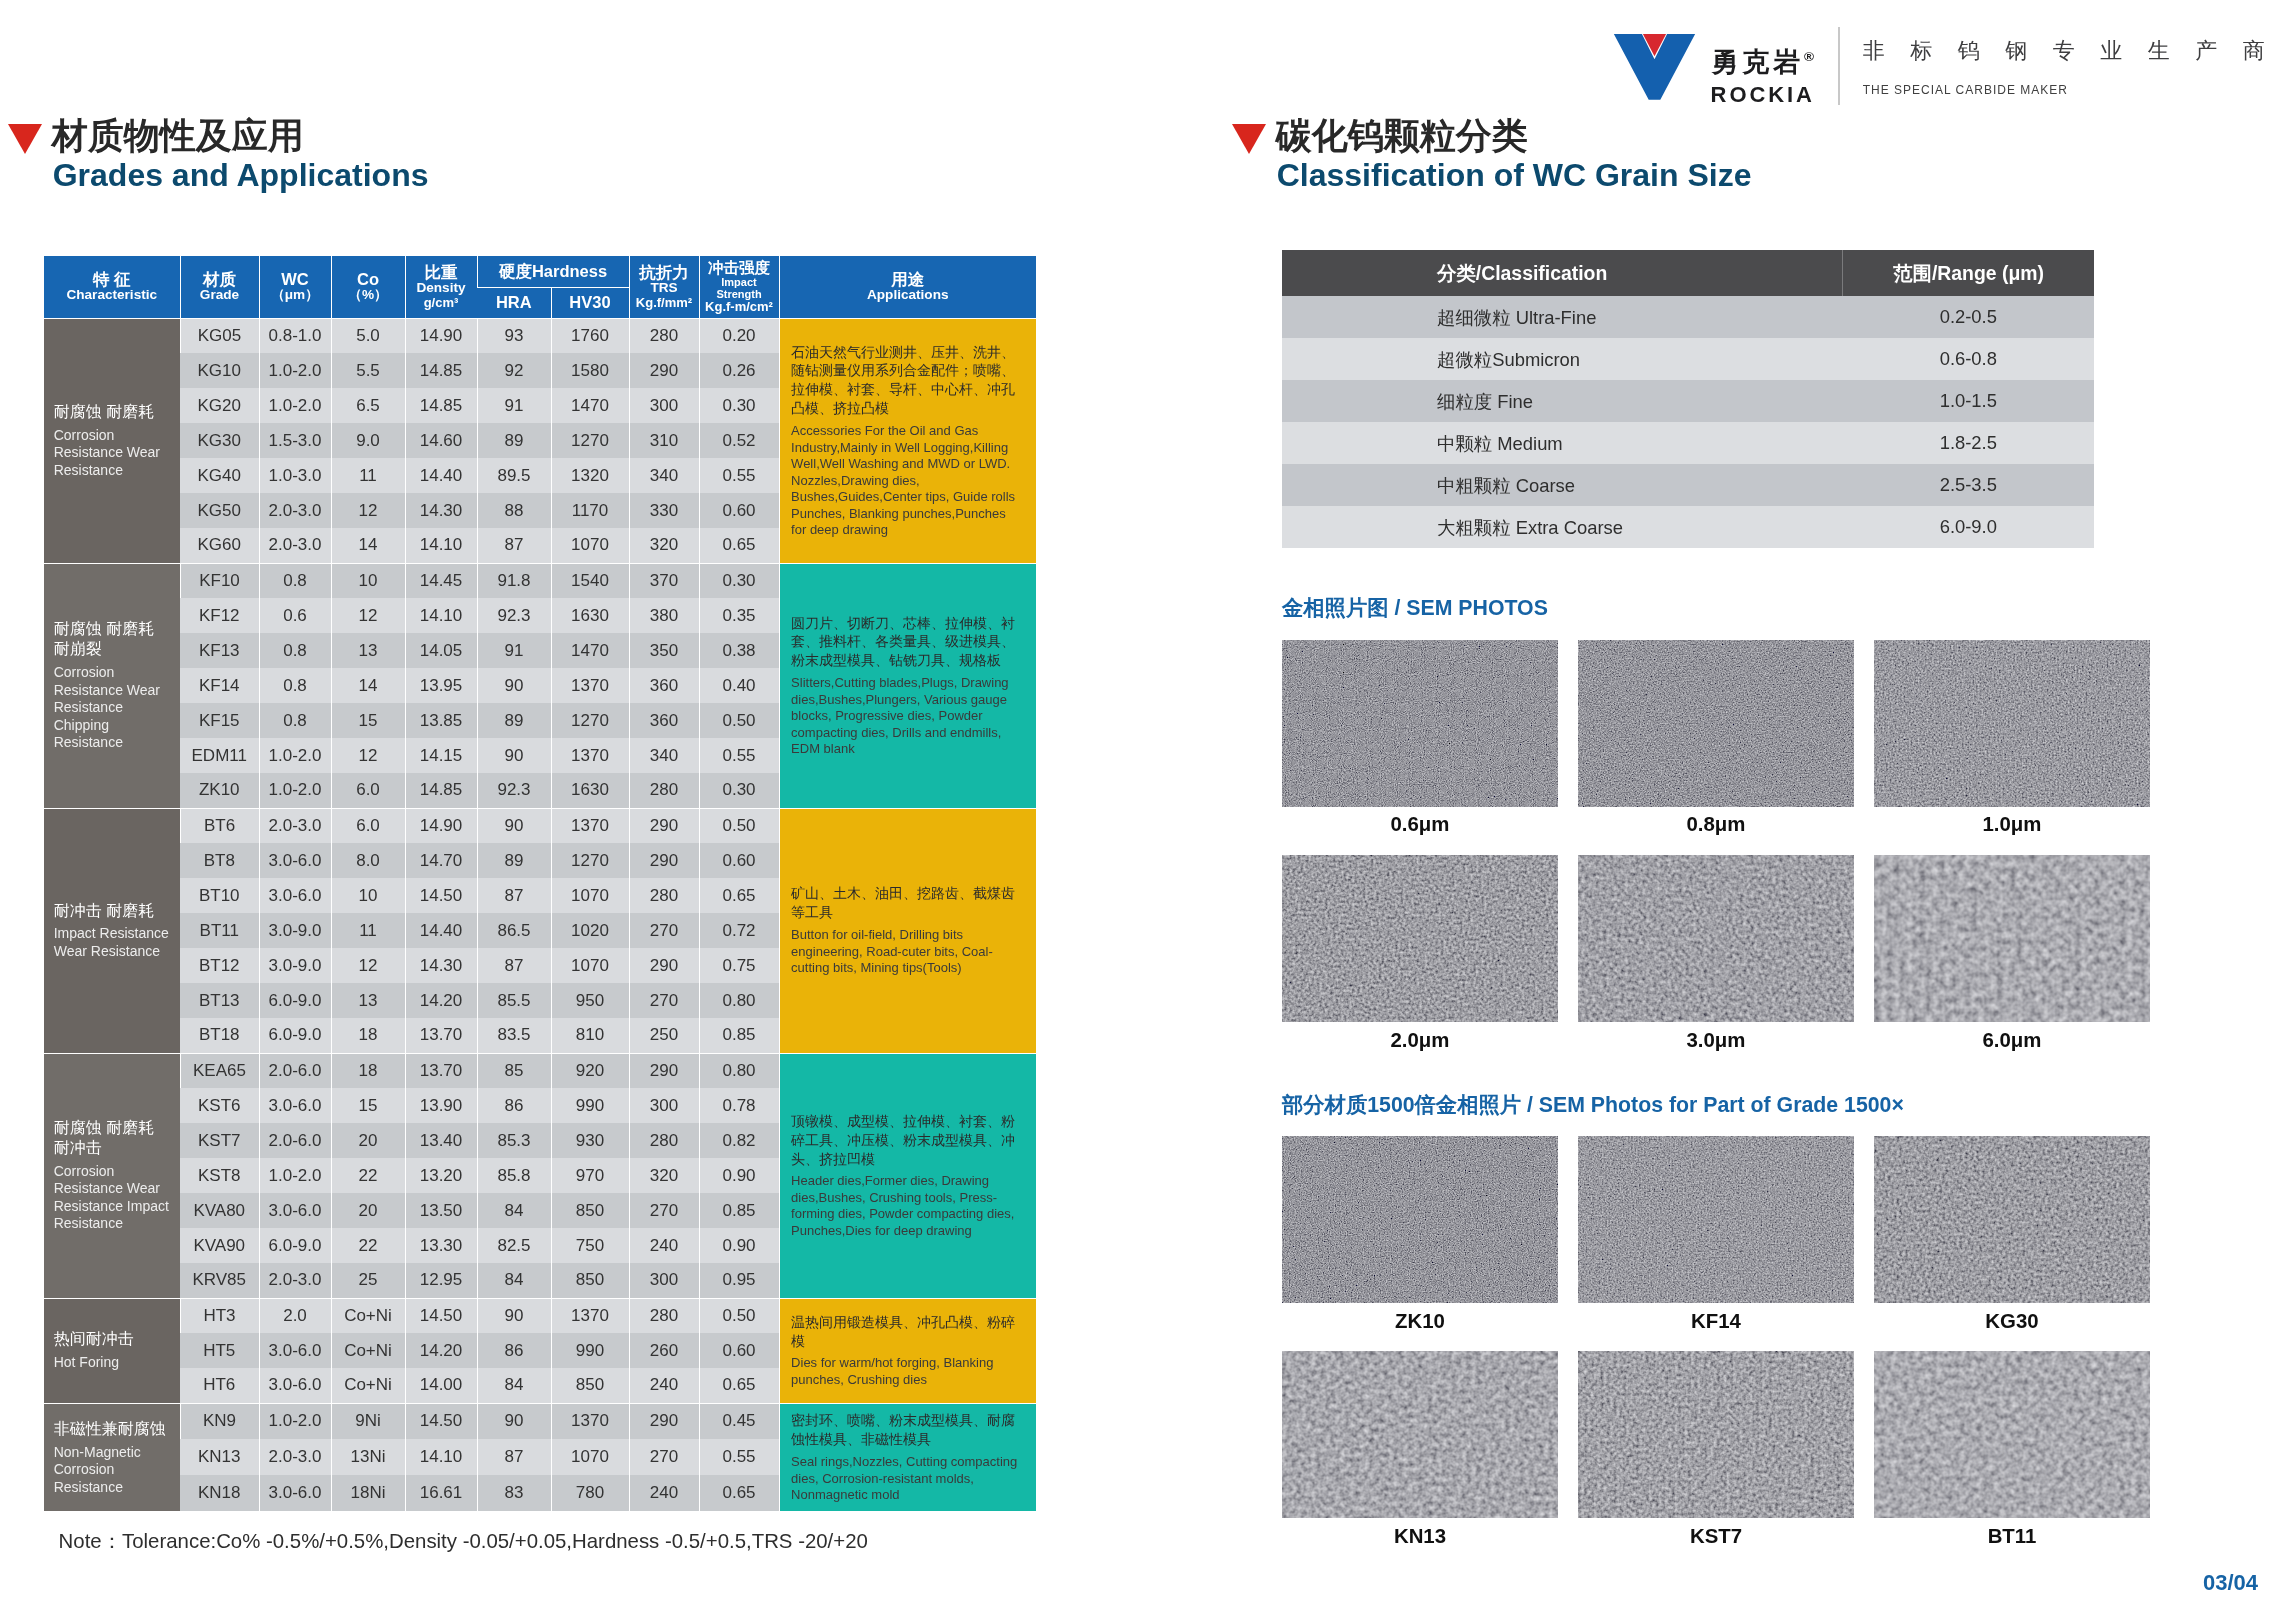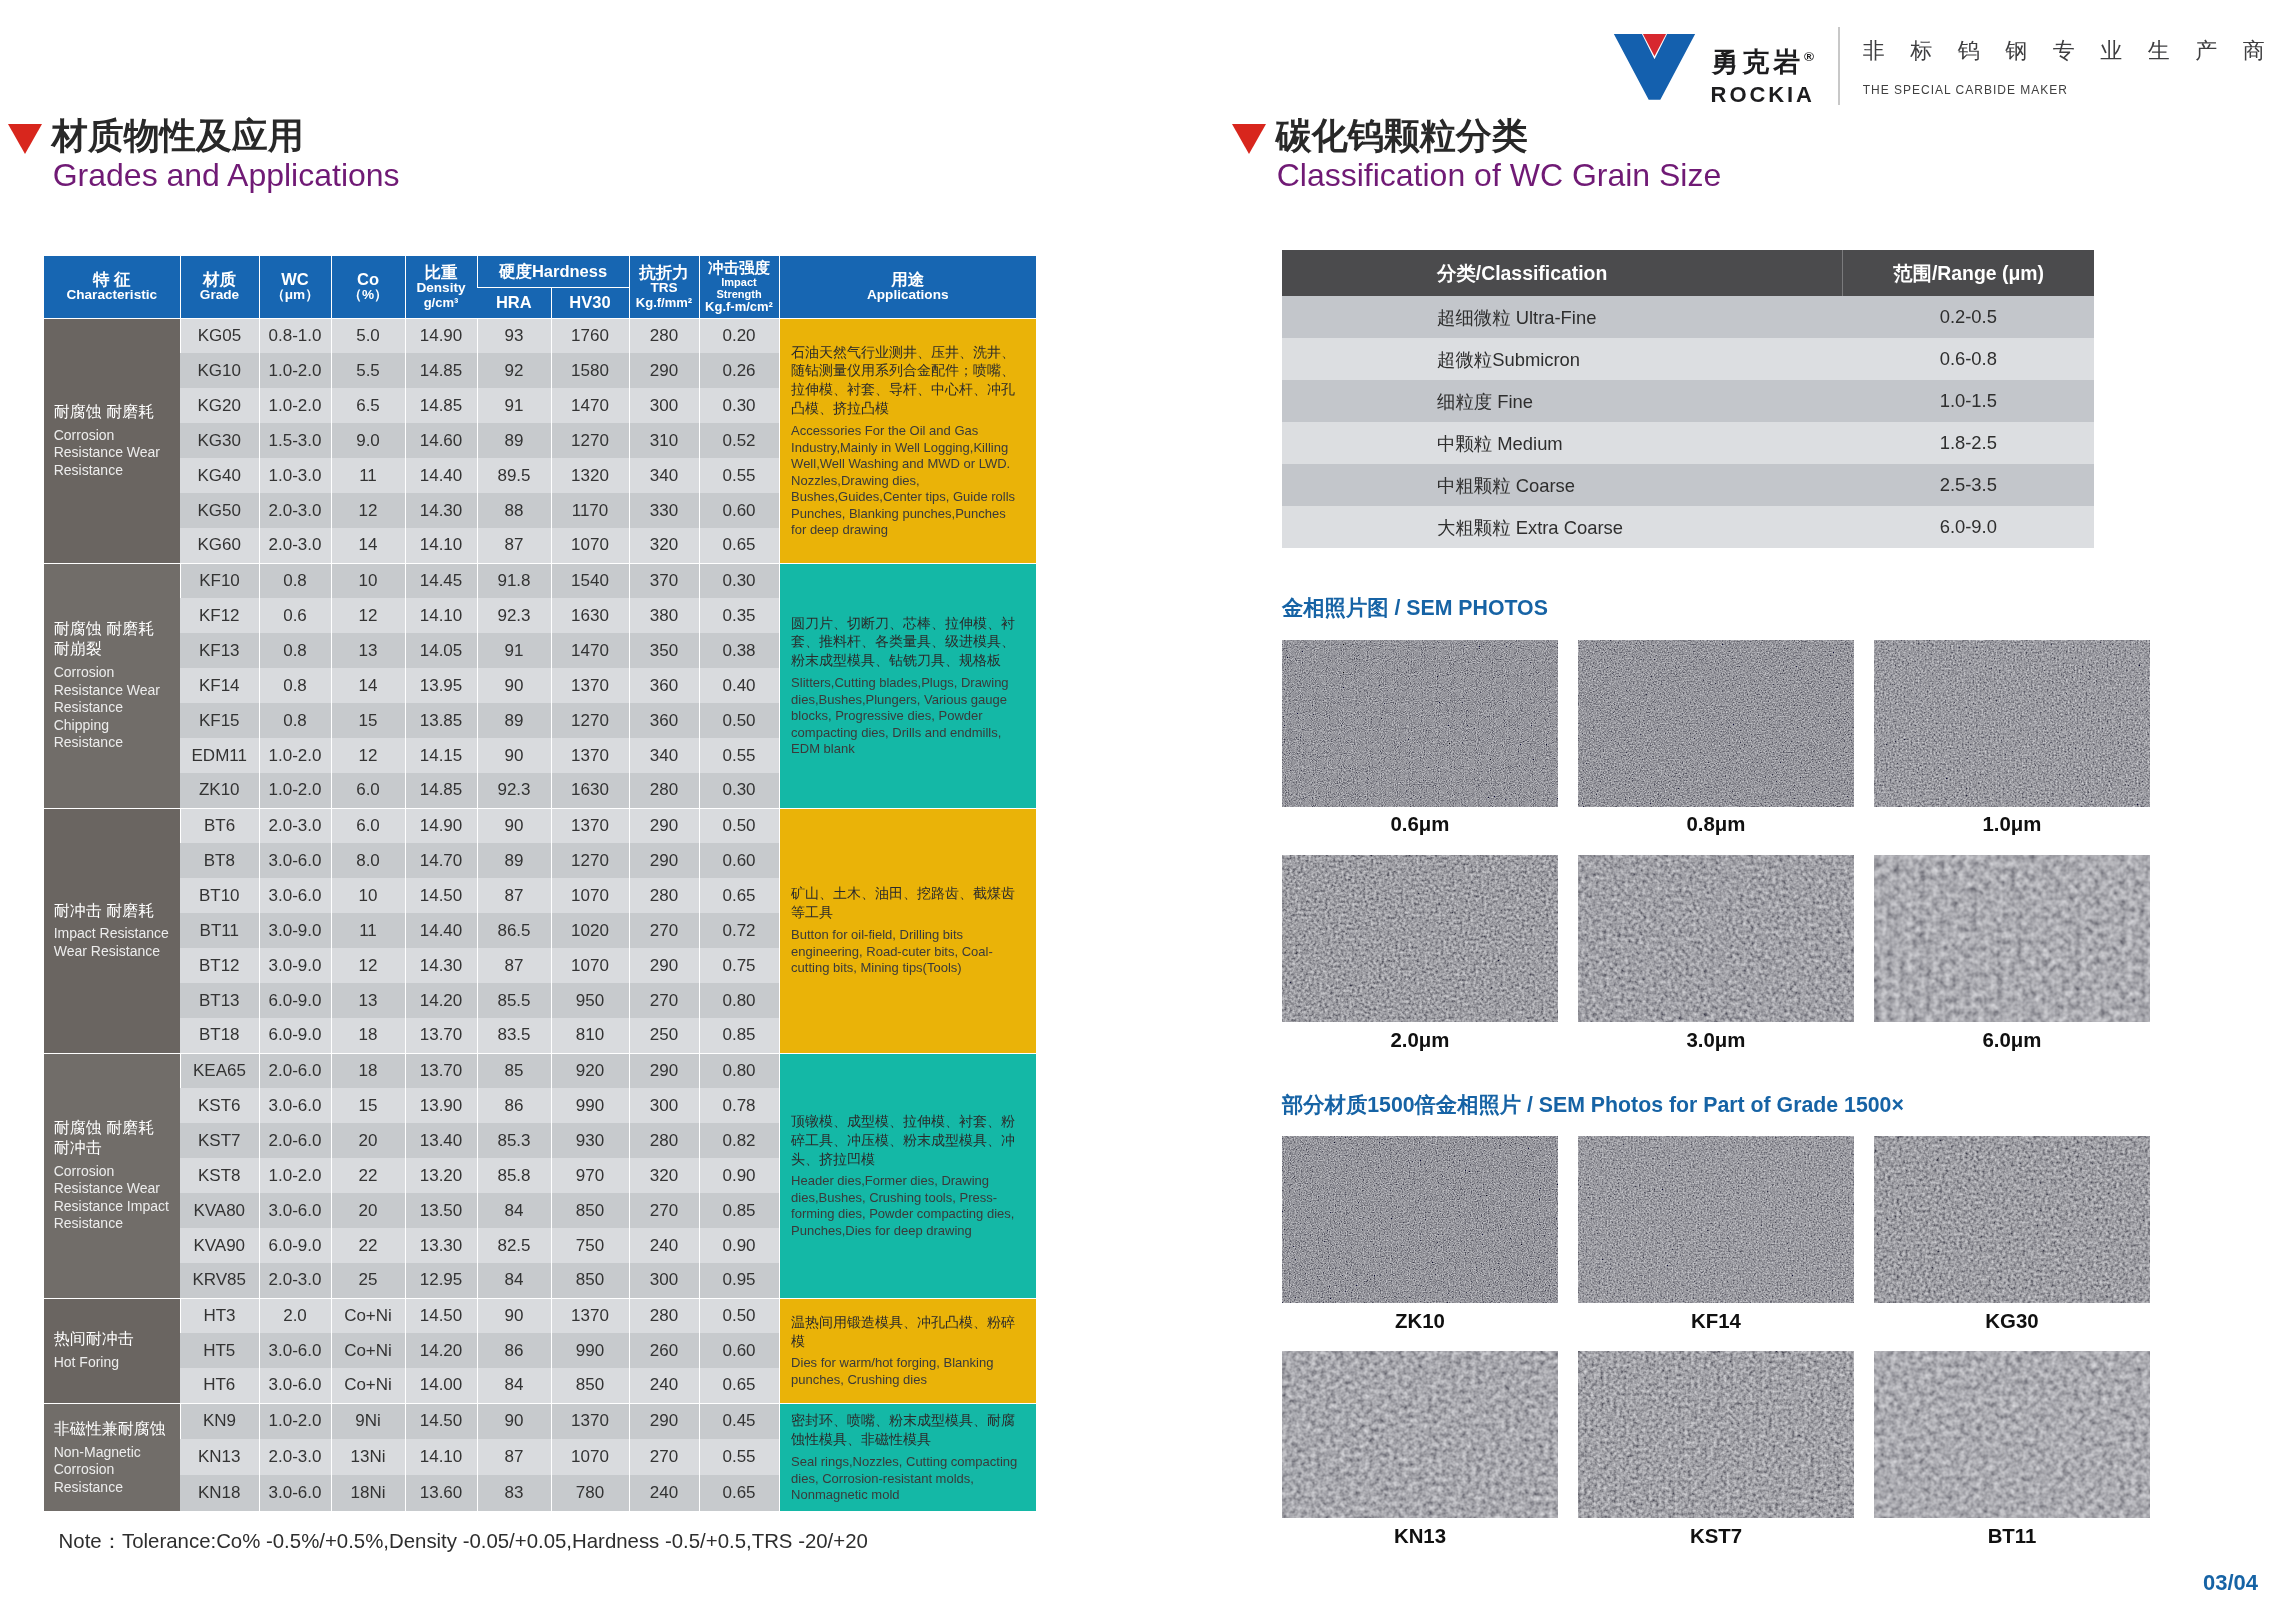--- a/index.html
+++ b/index.html
@@ -15,21 +15,21 @@
   .reg{font-size:13.6px;vertical-align:super;letter-spacing:0;}
   .logo-en{font-size:22px;font-weight:bold;color:#1d1d1f;letter-spacing:2.9px;margin-top:1.9px;}
   .brand-divider{width:1.9px;height:78px;background:#c8c8c8;margin:0 23px;}
   .tagline-cn{font-size:22px;color:#3e3e40;letter-spacing:9.7px;white-space:nowrap;}
   .tagline-en{font-size:12px;color:#404040;letter-spacing:1px;margin-top:17px;white-space:nowrap;}
   
   .section-heading{display:flex;align-items:flex-start;}
   .tri{width:0;height:0;border-left:17.5px solid transparent;border-right:17.5px solid transparent;
        border-top:30px solid #d8261d;margin-right:9.7px;margin-top:7.8px;flex:0 0 auto;}
   .title-cn{font-size:36px;font-weight:bold;color:#282828;margin:0;line-height:1.12;}
-  .title-en{font-size:32px;font-weight:normal;color:#701a75;margin:1.9px 0 0 1px;line-height:1.12;}
+  .title-en{font-size:32px;font-weight:bold;color:#0c4a6e;margin:1.9px 0 0 1px;line-height:1.12;}
   
   .left-col{position:absolute;left:44px;top:116px;width:990px;}
   .left-col .section-heading{margin-left:-36px;}
   .grades-table{border-collapse:collapse;table-layout:fixed;width:990px;margin-top:62px;}
   .grades-table th,.grades-table td{border-left:1.9px solid #fff;padding:0;}
   .grades-table th:first-child,.grades-table td:first-child{border-left:none;}
   .grades-table thead th{background:#1766b2;color:#fff;font-weight:bold;vertical-align:middle;line-height:1.1;padding:1.9px 1px;}
   .grades-table thead tr:first-child{height:31px;}
   .grades-table thead tr:last-child{height:31px;}
   .th-cn{font-size:16.5px;}
@@ -534,21 +534,21 @@
           <td>14.10</td>
           <td>87</td>
           <td>1070</td>
           <td>270</td>
           <td>0.55</td>
         </tr>
         <tr class="row-dark">
           <td>KN18</td>
           <td>3.0-6.0</td>
           <td>18Ni</td>
-          <td>13.60</td>
+          <td>16.61</td>
           <td>83</td>
           <td>780</td>
           <td>240</td>
           <td>0.65</td>
         </tr>
       </tbody>
   </table>
 
   <p class="note">Note：Tolerance:Co% -0.5%/+0.5%,Density -0.05/+0.05,Hardness -0.5/+0.5,TRS -20/+20</p>
 </section>

